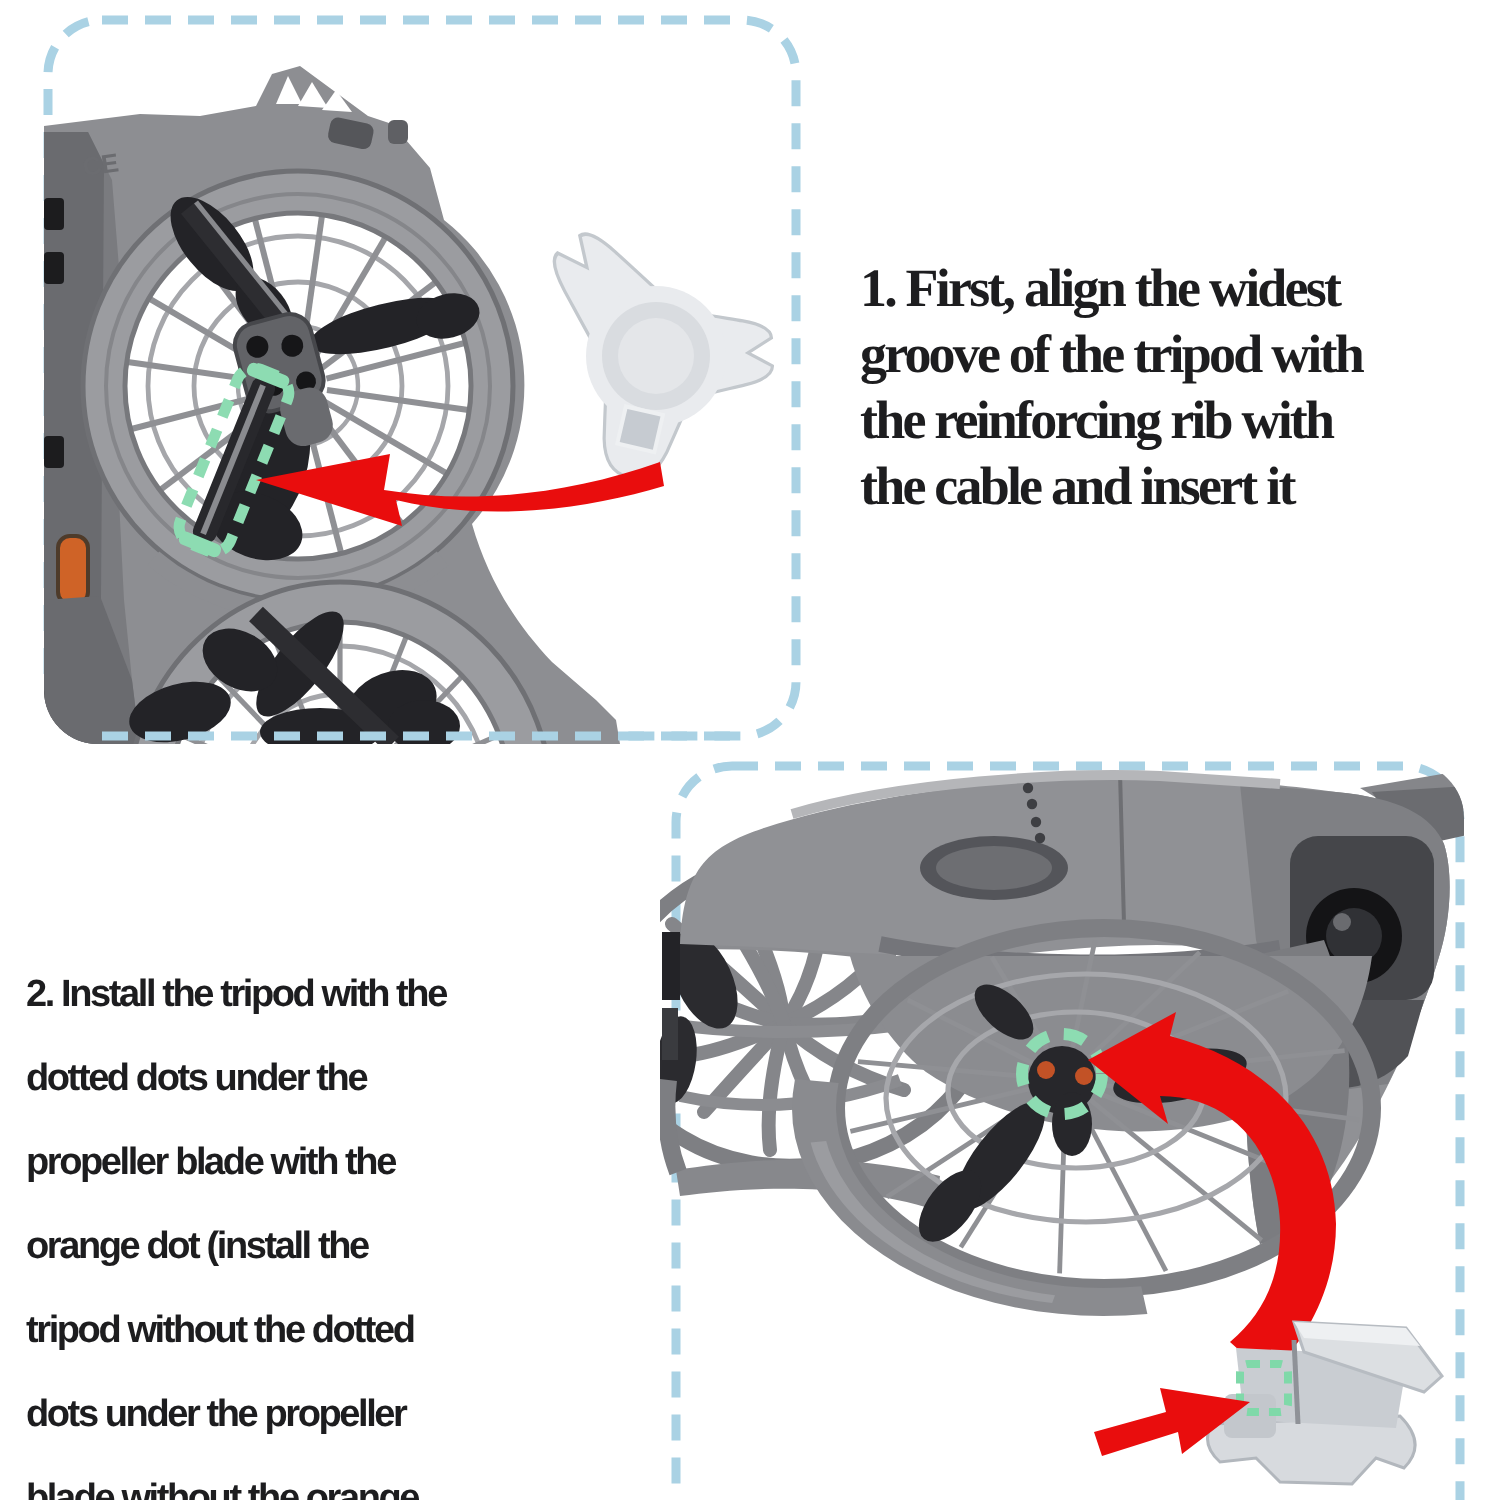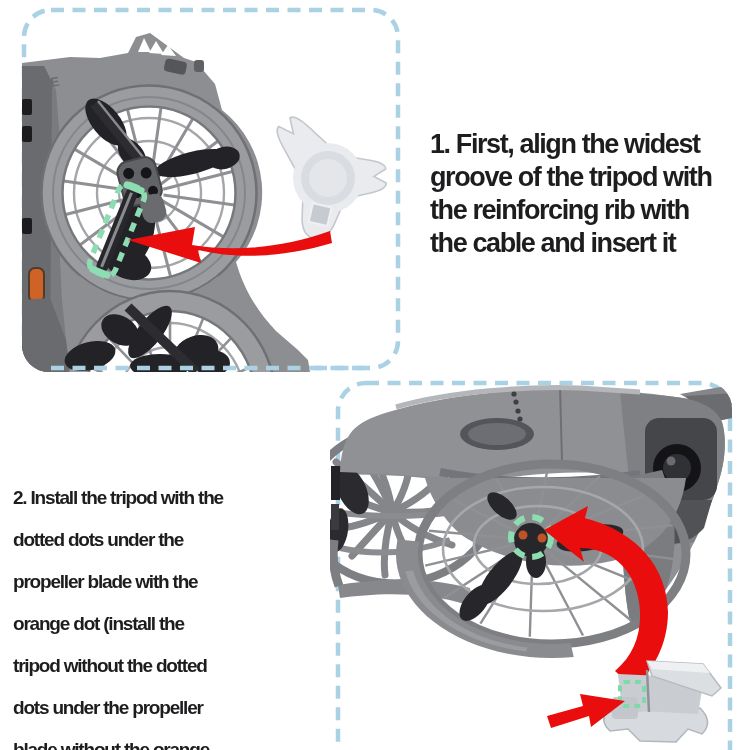--- a/index.html
+++ b/index.html
@@ -224,21 +224,21 @@
 <path d="M606,712 L700,708 Q714,722 702,734 L688,729 L676,742 L640,741 L628,729 L610,731 Q600,722 606,712 Z" fill="#d7dade" stroke="#b2b7bd" stroke-width="1.5"></path>
 <path d="M618,674 L704,678 L698,714 L622,710 Z" fill="#c9cdd2"></path>
 <line x1="647" y1="670" x2="649" y2="712" stroke="#8f9298" stroke-width="2.5"></line>
 <rect x="612" y="697" width="26" height="22" rx="4" fill="#c3c7cc"></rect>
 <path d="M647,661 L703,664 L721,688 L712,696 L652,676 Z" fill="#dcdfe2" stroke="#b7bcc2" stroke-width="1.5"></path>
 <path d="M647,661 L703,664 L710,673 L652,669 Z" fill="#eef0f2"></path>
 <rect x="620" y="682" width="24" height="24" rx="4" fill="none" stroke="#7fd9a9" stroke-width="4" stroke-dasharray="6 5"></rect>
 <path d="M547,716 L583,706 L580,694 L625,701 L591,727 L589,716 L551,728 Z" fill="#e90d0d"></path>
 </g>
 </svg>
-<div class="t" id="txt1" style="left:430px;top:128px;font-size:27px;line-height:33px;letter-spacing:-1.4px;">1. First, align the widest
+<div class="t" id="txt1" style="left:430px;top:128px;font-size:27px;line-height:33px;letter-spacing:-1.4px;font-family:Liberation Serif, serif;">1. First, align the widest
 groove of the tripod with
 the reinforcing rib with
 the cable and insert it</div>
 <div class="t" id="txt2" style="left:13px;top:477px;font-size:19px;line-height:42px;letter-spacing:-1.2px;">2. Install the tripod with the
 dotted dots under the
 propeller blade with the
 orange dot (install the
 tripod without the dotted
 dots under the propeller
 blade without the orange

